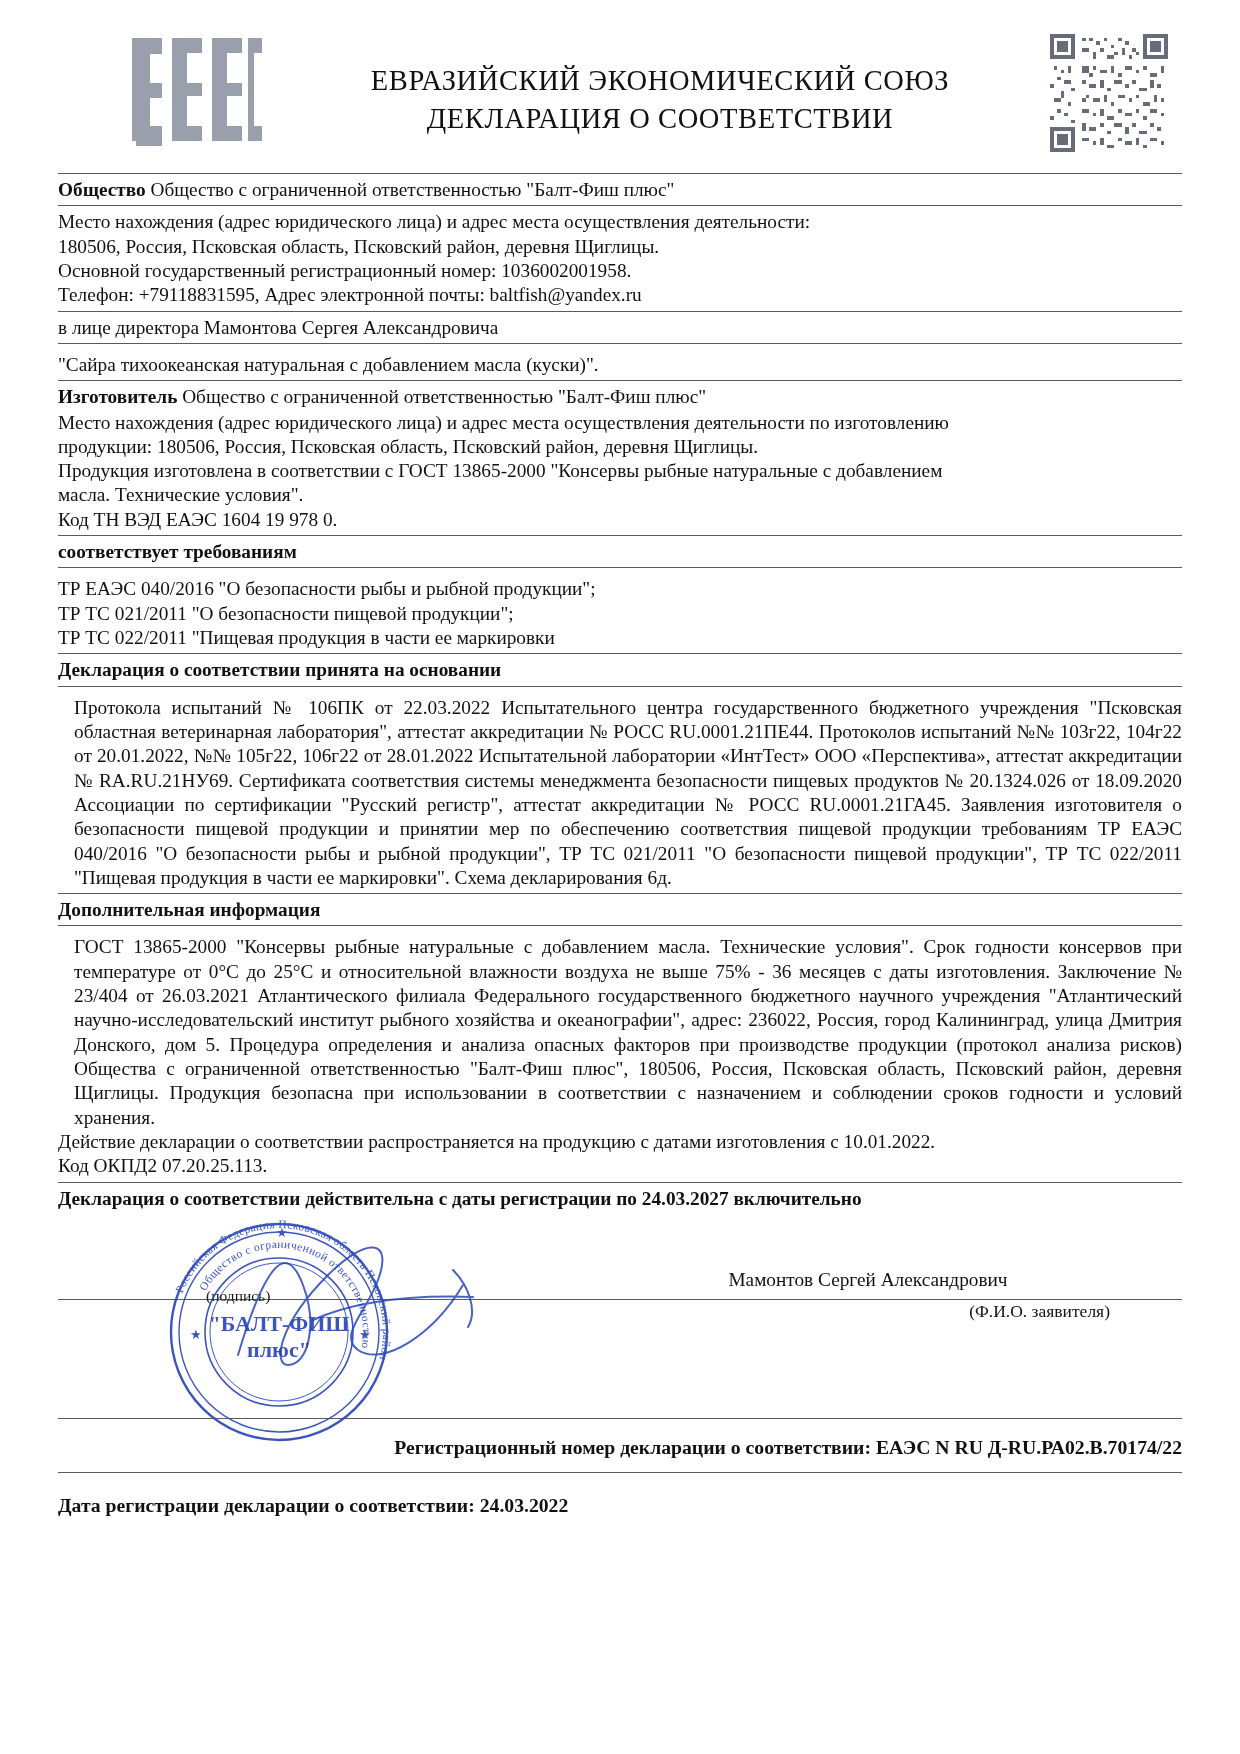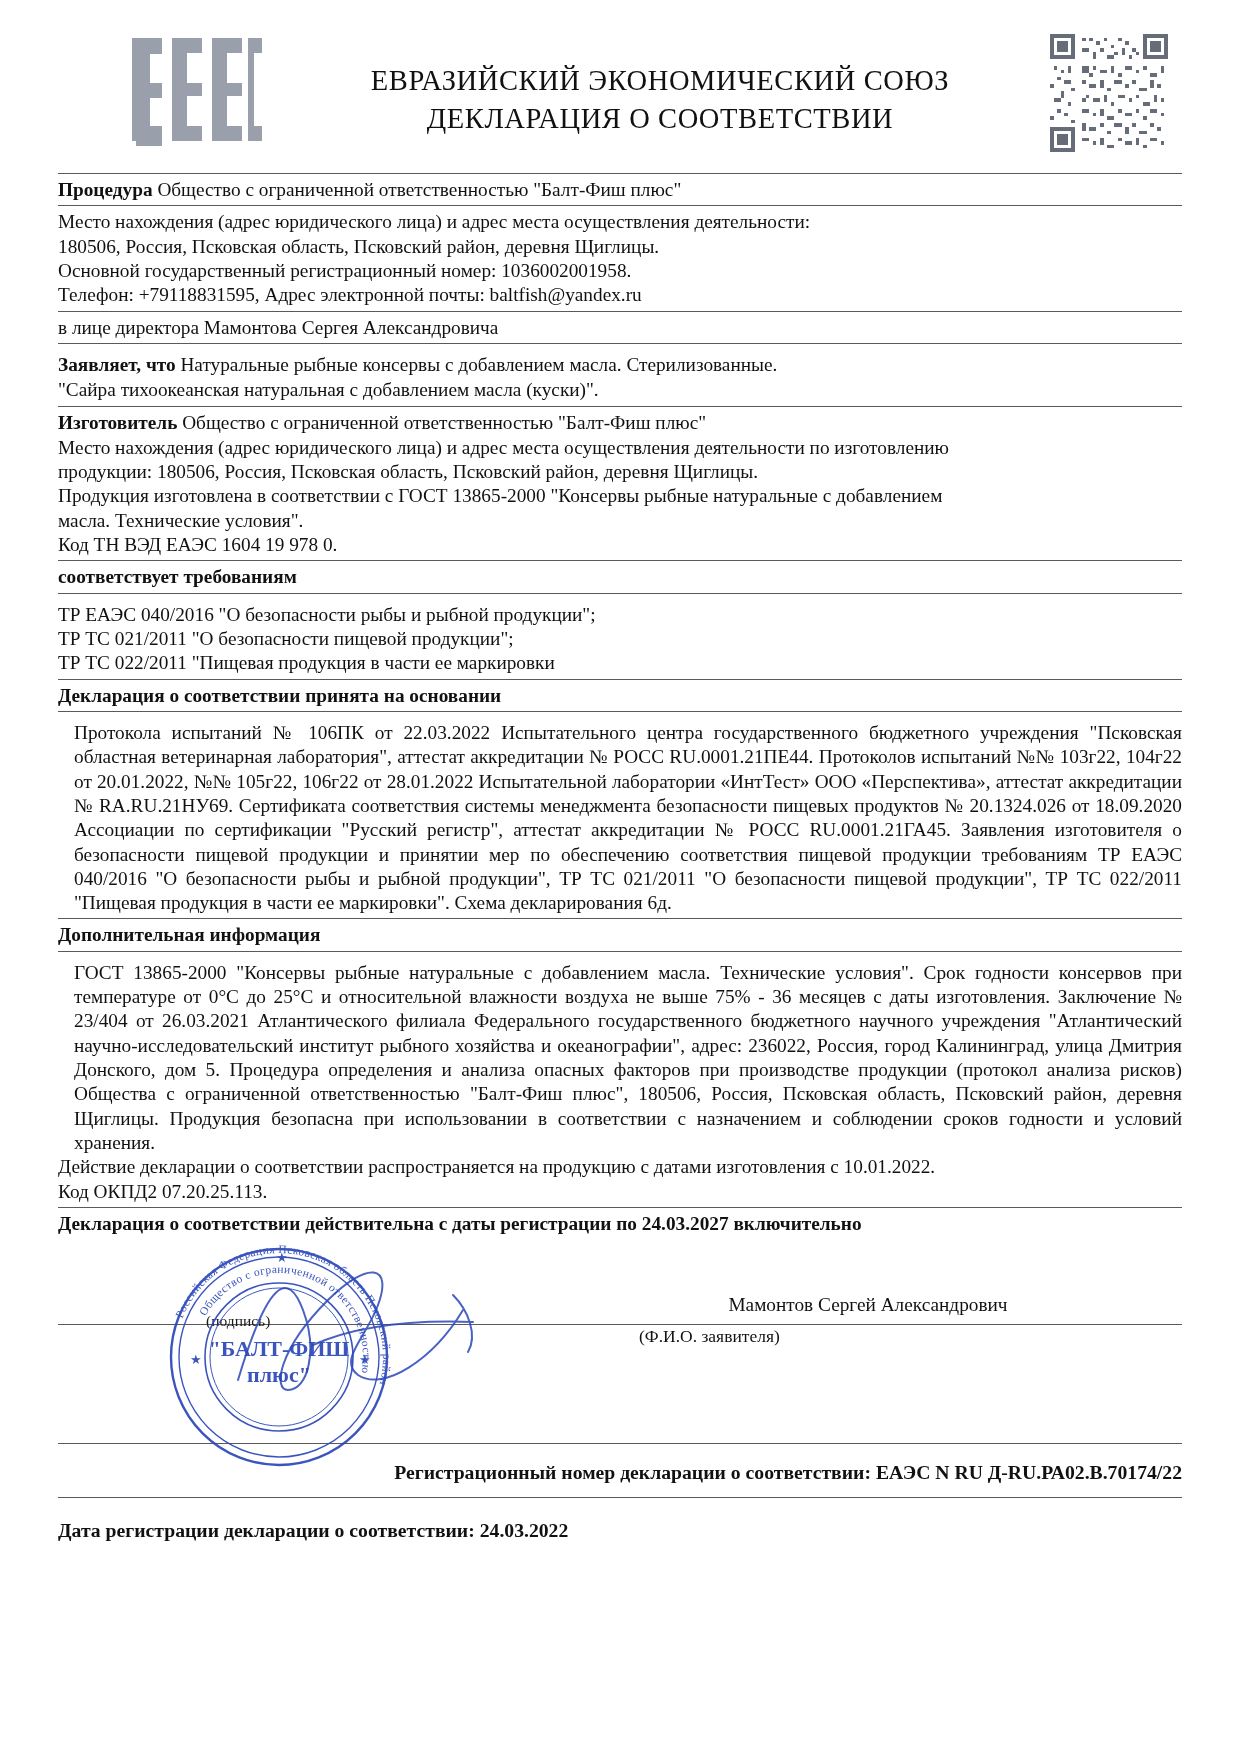--- a/index.html
+++ b/index.html
@@ -98,24 +98,24 @@
   .sig-name {
     position: absolute;
     right: 84px;
     top: 44px;
     font-size: 19.3px;
     text-align: center;
     width: 460px;
   }
   .sig-sub {
     position: absolute;
-    right: 83px;
+    right: 72px;
     top: 76px;
     font-size: 17.5px;
-    text-align: left;
+    text-align: right;
     width: 460px;
   }
   .sig-hint {
     position: absolute;
     left: 148px;
     top: 62px;
     font-size: 15.5px;
     color: #1a1a1a;
   }
 
@@ -294,42 +294,38 @@
         </g>
       </svg>
     </div>
   </div>
 
   <div class="content">
 
     <div class="rule"></div>
 
     <p class="blk">
-      <span class="lbl">Процедура</span>
+      <span class="lbl">Общество</span>
       <span>Общество с ограниченной ответственностью "Балт-Фиш плюс"</span>
     </p>
 
     <div class="rule"></div>
 
     <p>Место нахождения (адрес юридического лица) и адрес места осуществления деятельности:</p>
     <p>180506, Россия, Псковская область, Псковский район, деревня Щиглицы.</p>
     <p>Основной государственный регистрационный номер: 1036002001958.</p>
     <p>Телефон: +79118831595, Адрес электронной почты: baltfish@yandex.ru</p>
 
     <div class="rule"></div>
 
     <p>в лице директора Мамонтова Сергея Александровича</p>
 
     <div class="rule"></div>
     <div class="small-gap"></div>
 
-    <p class="blk">
-      <span class="lbl">Заявляет, что</span>
-      <span>Натуральные рыбные консервы с добавлением масла. Стерилизованные.</span>
-    </p>
     <p>"Сайра тихоокеанская натуральная с добавлением масла (куски)".</p>
 
     <div class="rule"></div>
 
     <p class="blk">
       <span class="lbl">Изготовитель</span>
       <span>Общество с ограниченной ответственностью "Балт-Фиш плюс"</span>
     </p>
     <p>Место нахождения (адрес юридического лица) и адрес места осуществления деятельности по изготовлению</p>
     <p>продукции: 180506, Россия, Псковская область, Псковский район, деревня Щиглицы.</p>

